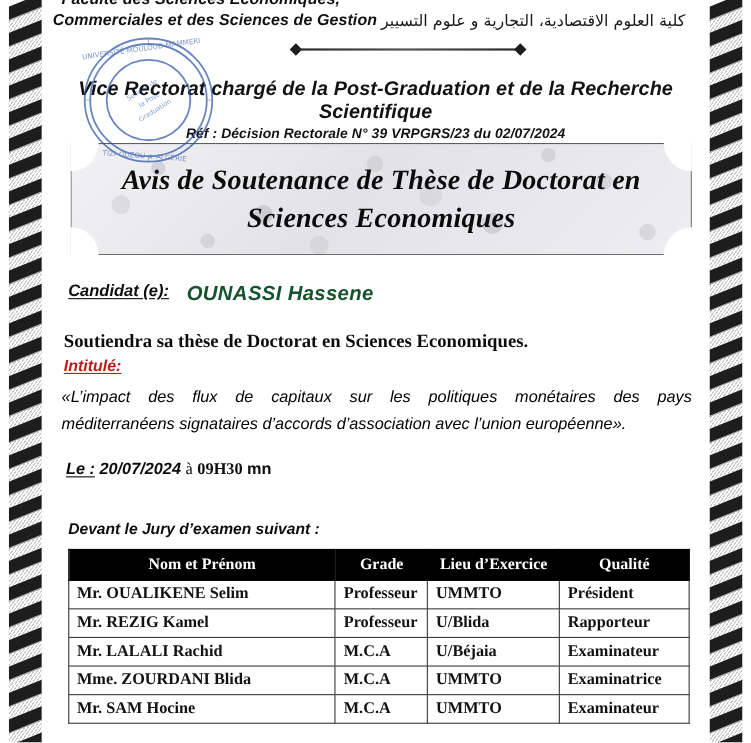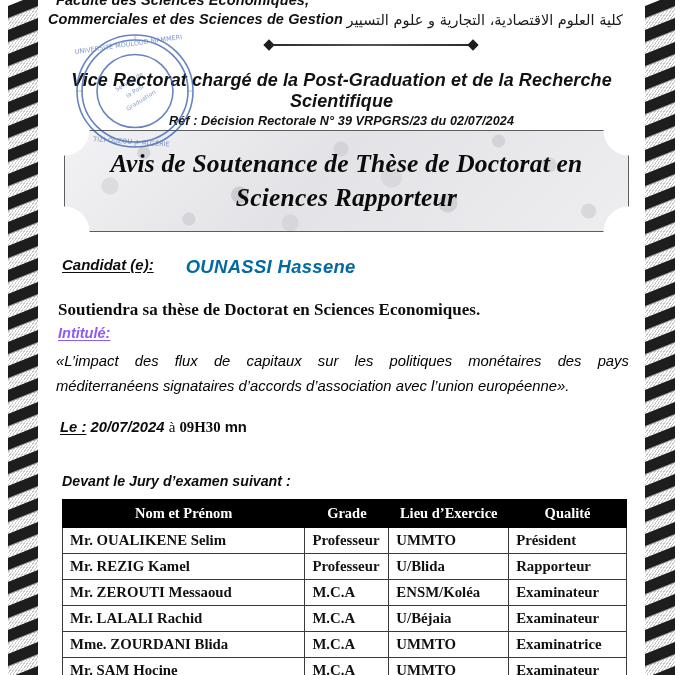--- a/index.html
+++ b/index.html
@@ -202,42 +202,42 @@
     font-weight: bold;
     font-style: italic;
     text-decoration: underline;
     text-underline-offset: 2px;
     color: #0e0e0e;
   }
   .candidate-name {
     font-size: 18.5px;
     font-weight: bold;
     font-style: italic;
-    margin-left: 32px;
-    color: #0369a1;
+    margin-left: 16px;
+    color: #14532d;
     letter-spacing: 0.3px;
   }
 
   .soutiendra {
     margin-top: 22px;
     margin-left: 12px;
     font-family: "Liberation Serif", serif;
     font-size: 17px;
     font-weight: bold;
     color: #0d0d0d;
   }
   .intitule {
     margin-top: 5px;
     margin-left: 12px;
     font-size: 14.5px;
     font-weight: bold;
     font-style: italic;
     text-decoration: underline;
     text-underline-offset: 2px;
-    color: #8b5cf6;
+    color: #b91c1c;
   }
 
   .thesis-title {
     margin-top: 8px;
     margin-left: 10px;
     margin-right: 8px;
     font-size: 14.8px;
     font-style: italic;
     color: #000000;
     line-height: 25px;
@@ -499,21 +499,21 @@
         <line x1="5" y1="61" x2="11" y2="61"></line>
         <line x1="115" y1="61" x2="121" y2="61"></line>
       </g>
     </svg>
 
   </div>
 
   <div class="banner-wrap">
     <div class="banner">
       <div class="banner-line">Avis de Soutenance de Thèse de Doctorat en</div>
-      <div class="banner-line">Sciences Rapporteur</div>
+      <div class="banner-line">Sciences Economiques</div>
     </div>
   </div>
 
   <div class="candidate-row">
     <span class="candidate-label">Candidat (e):</span>
     <span class="candidate-name">OUNASSI Hassene</span>
   </div>
 
   <div class="soutiendra">Soutiendra sa thèse de Doctorat en Sciences Economiques.</div>
   <div class="intitule">Intitulé:</div>
@@ -569,26 +569,20 @@
           <td>UMMTO</td>
           <td>Président</td>
         </tr>
         <tr>
           <td>Mr. REZIG Kamel</td>
           <td>Professeur</td>
           <td>U/Blida</td>
           <td>Rapporteur</td>
         </tr>
         <tr>
-          <td>Mr. ZEROUTI Messaoud</td>
-          <td>M.C.A</td>
-          <td>ENSM/Koléa</td>
-          <td>Examinateur</td>
-        </tr>
-        <tr>
           <td>Mr. LALALI  Rachid</td>
           <td>M.C.A</td>
           <td>U/Béjaia</td>
           <td>Examinateur</td>
         </tr>
         <tr>
           <td>Mme. ZOURDANI Blida</td>
           <td>M.C.A</td>
           <td>UMMTO</td>
           <td>Examinatrice</td>

